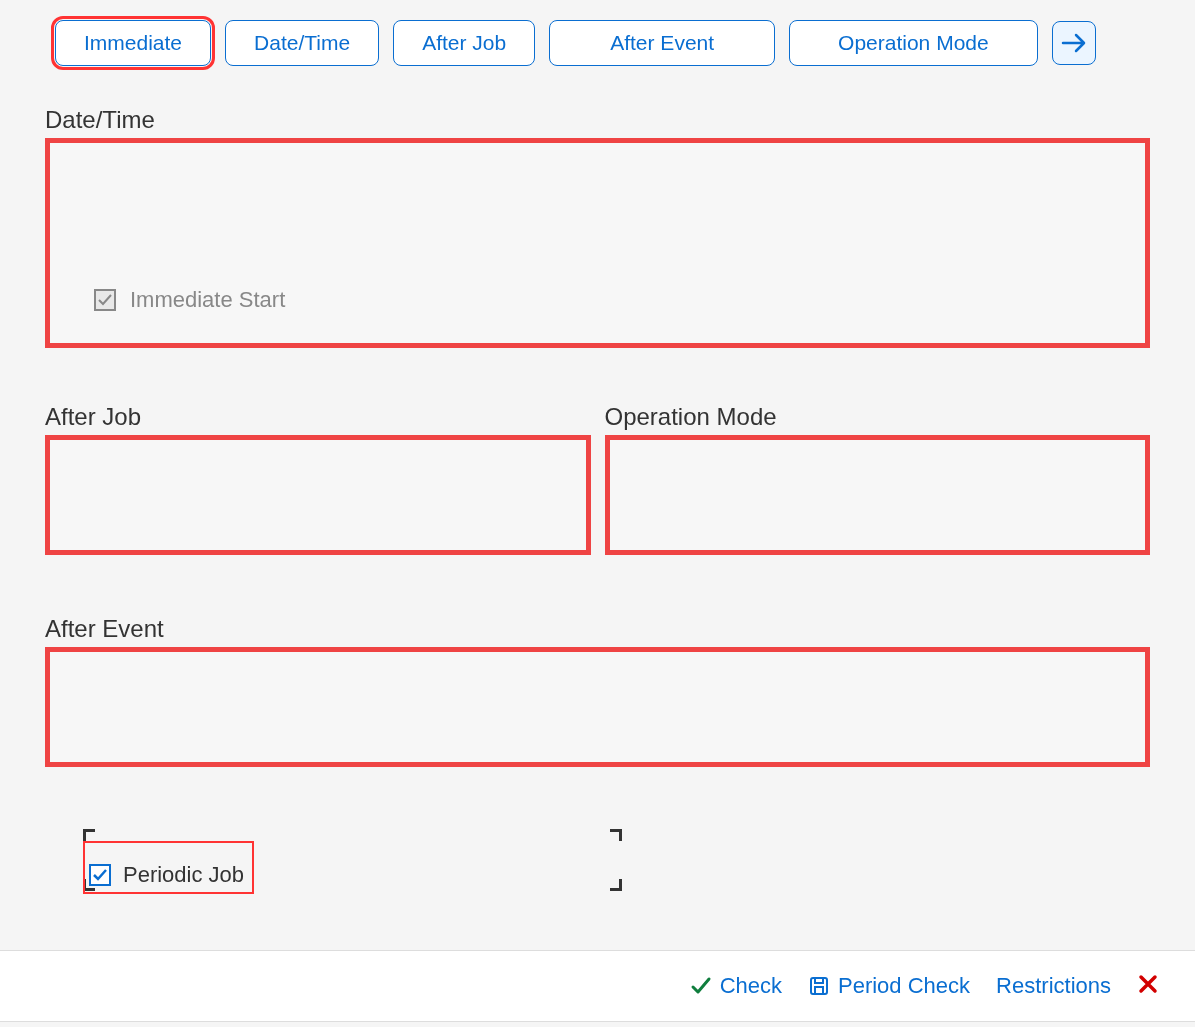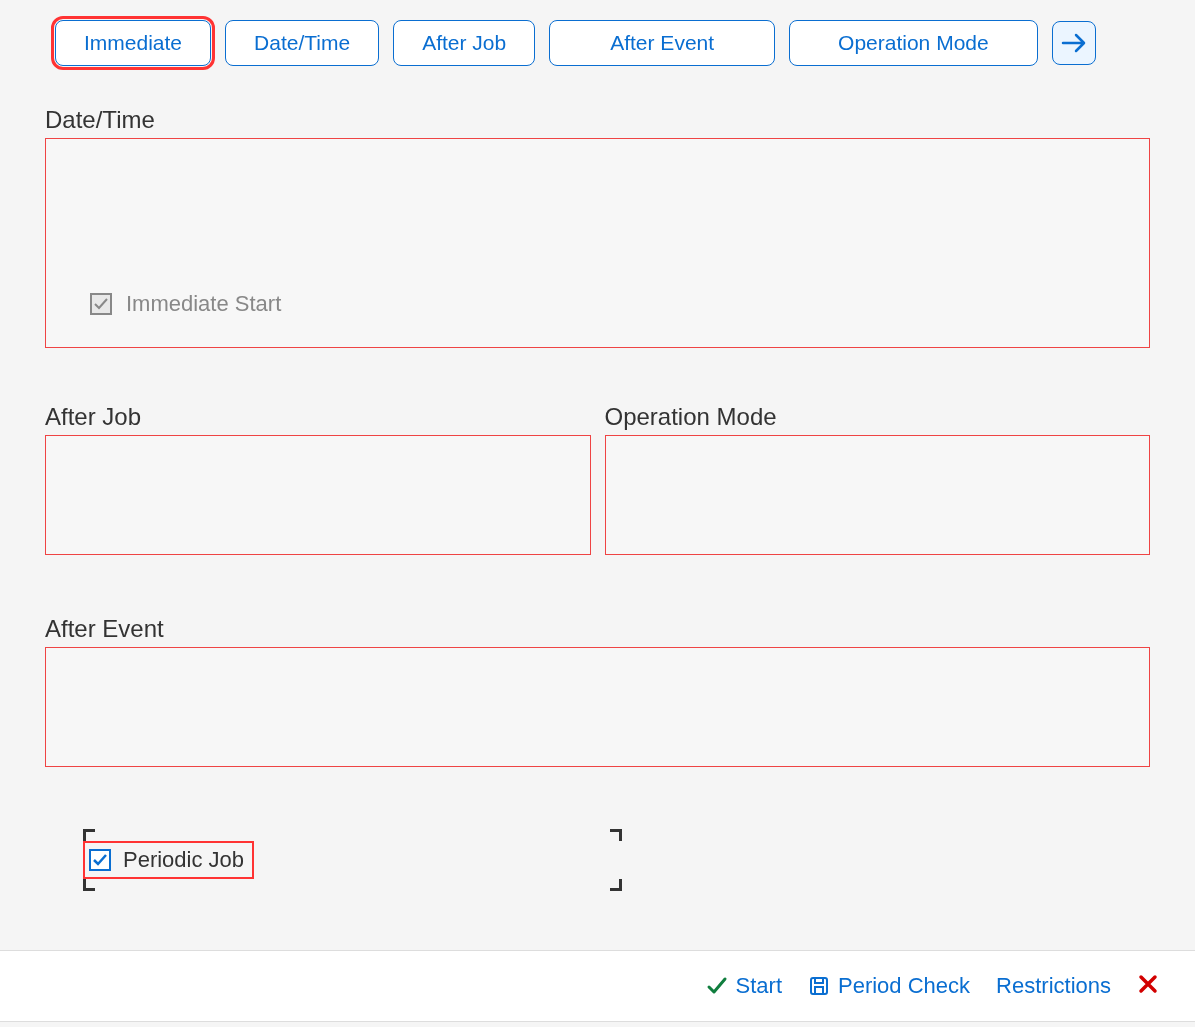--- a/index.html
+++ b/index.html
@@ -42,21 +42,21 @@
     }
     .content {
       padding: 40px 45px 0 45px;
     }
     .section-label {
       font-size: 24px;
       color: #333;
       margin-bottom: 4px;
     }
     .panel {
-      border: 1px solid #ef4444;
+      border: 5px solid #ef4444;
       background: #f7f7f7;
       min-height: 120px;
     }
     .panel-datetime {
       height: 210px;
       position: relative;
     }
     .checkbox-row {
       position: absolute;
       bottom: 30px;
@@ -113,21 +113,21 @@
     }
     .bracket.tl { top: -6px; left: 38px; border-width: 3px 0 0 3px; }
     .bracket.tr { top: -6px; left: 565px; border-width: 3px 3px 0 0; }
     .bracket.bl { bottom: -6px; left: 38px; border-width: 0 0 3px 3px; }
     .bracket.br { bottom: -6px; left: 565px; border-width: 0 3px 3px 0; }
     .periodic-checkbox-wrap {
       display: inline-flex;
       align-items: center;
       gap: 12px;
       outline: 2.5px solid #f33;
-      padding: 4px 8px 4px 4px;
+      padding: 19px 8px 4px 4px;
       position: relative;
       top: 8px;
     }
     .checkbox-checked {
       width: 22px;
       height: 22px;
       border: 2px solid #0a6ed1;
       background: #fff;
       display: flex;
       align-items: center;
@@ -225,21 +225,21 @@
     </div>
   </div>
 
 </div>
 
 <div class="footer">
   <div class="footer-item">
     <svg width="22" height="22" viewBox="0 0 22 22">
       <path d="M3 12 L8 17 L19 4" stroke="#107e3e" stroke-width="3" fill="none" stroke-linecap="round" stroke-linejoin="round"></path>
     </svg>
-    <span>Start</span>
+    <span>Check</span>
   </div>
   <div class="footer-item">
     <svg width="22" height="22" viewBox="0 0 22 22">
       <rect x="3" y="3" width="16" height="16" rx="2" stroke="#0a6ed1" stroke-width="2" fill="none"></rect>
       <rect x="7" y="3" width="8" height="5" stroke="#0a6ed1" stroke-width="2" fill="none"></rect>
       <rect x="7" y="12" width="8" height="7" stroke="#0a6ed1" stroke-width="2" fill="none"></rect>
     </svg>
     <span>Period Check</span>
   </div>
   <div class="footer-item">

